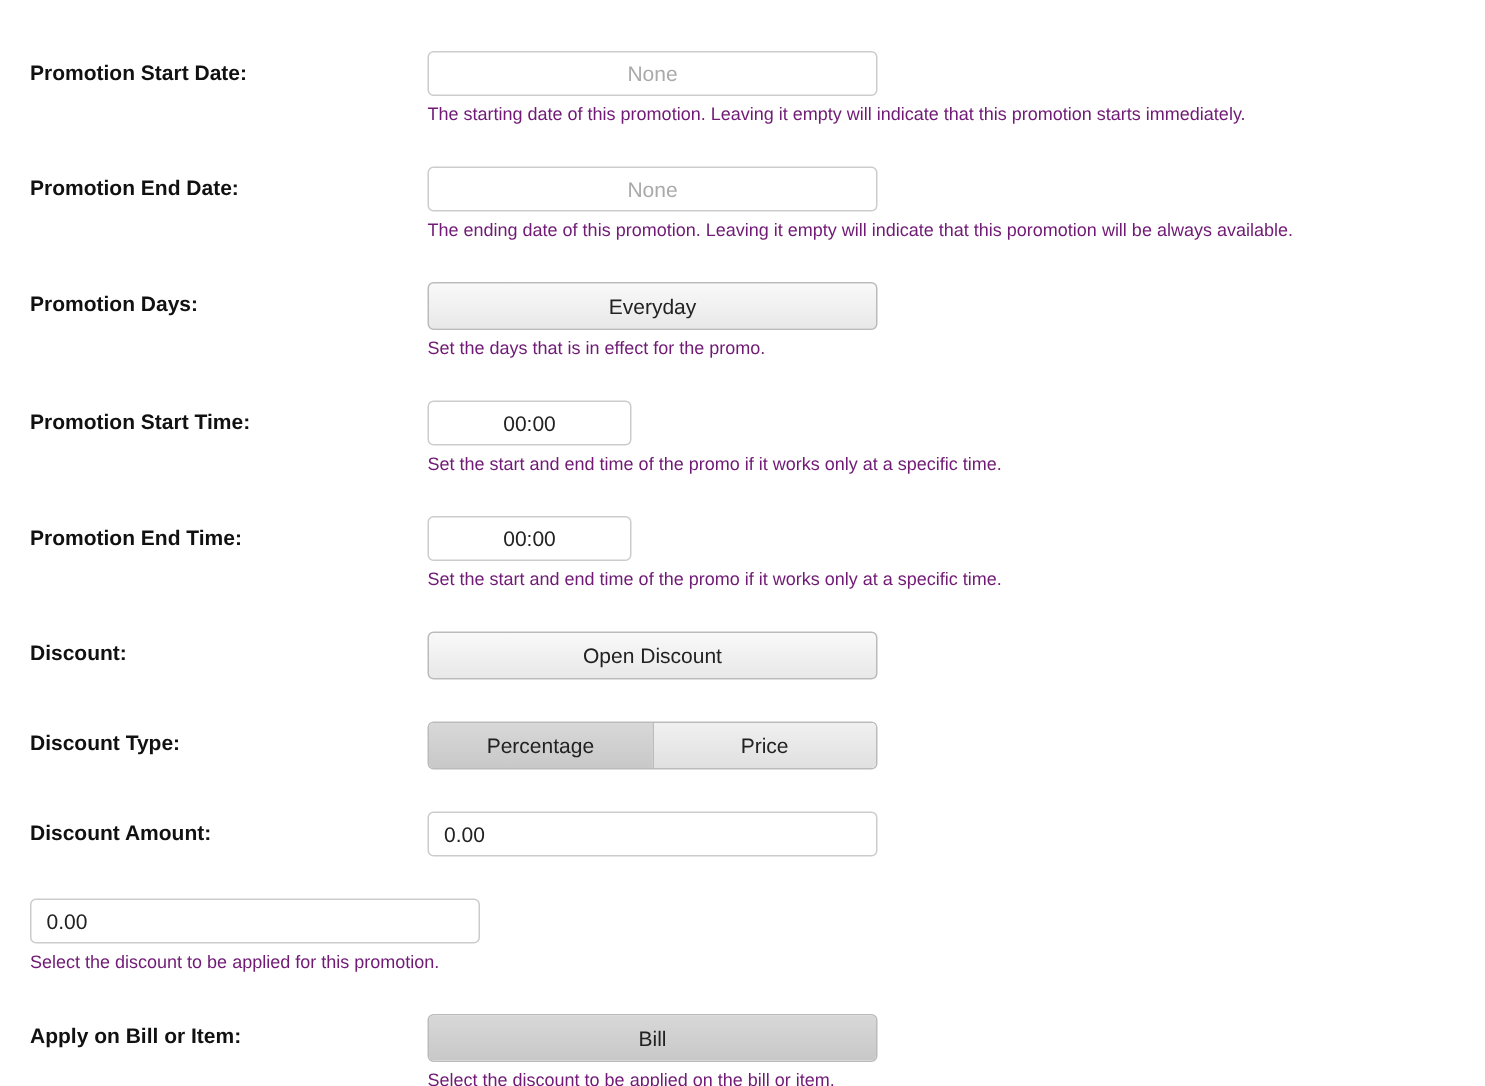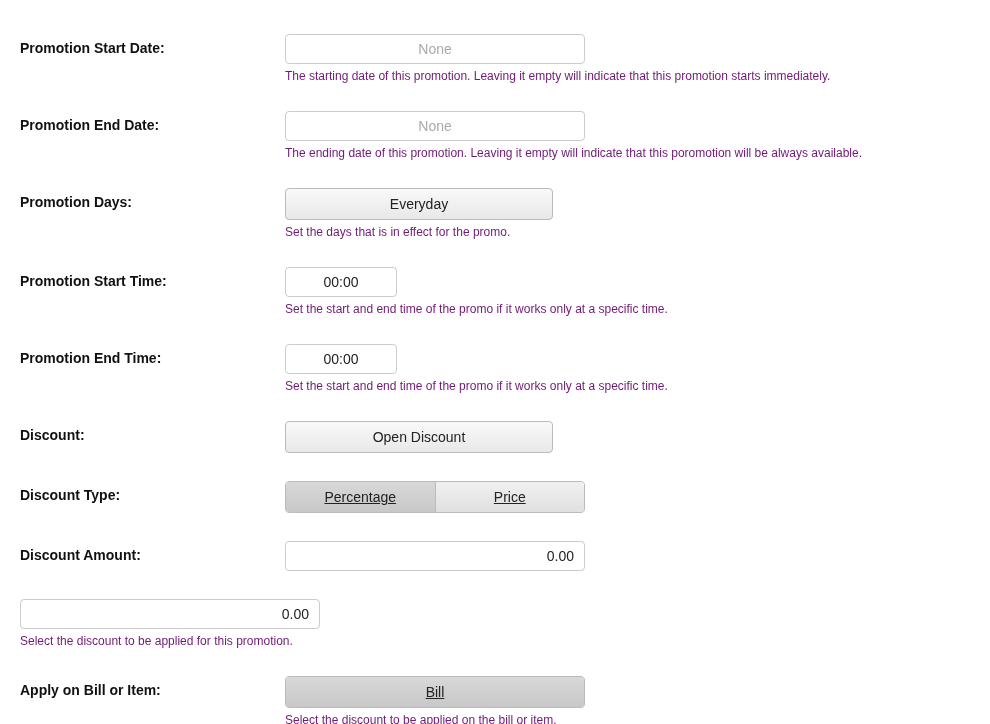--- a/index.html
+++ b/index.html
@@ -58,33 +58,33 @@
       color: #444;
       background: #fff;
       outline: none;
     }
 
     .input-text::placeholder {
       color: #aaa;
     }
 
     .input-time {
-      width: 112px;
+      width: 136px;
       padding: 6px 10px;
       border: 1px solid #ccc;
       border-radius: 4px;
       font-size: 14px;
       text-align: center;
       color: #222;
       background: #fff;
       outline: none;
     }
 
     .btn-select {
-      width: 268px;
+      width: 300px;
       padding: 7px 16px;
       border: 1px solid #bbb;
       border-radius: 4px;
       font-size: 14px;
       background: linear-gradient(to bottom, #f9f9f9, #e8e8e8);
       cursor: pointer;
       text-align: center;
       color: #222;
     }
 
@@ -99,39 +99,38 @@
     .segmented-control .seg-btn {
       flex: 1;
       padding: 7px 10px;
       font-size: 14px;
       cursor: pointer;
       text-align: center;
       border: none;
       outline: none;
       background: linear-gradient(to bottom, #f0f0f0, #e0e0e0);
       color: #222;
-      text-decoration: underline;
     }
 
     .segmented-control .seg-btn.active {
       background: linear-gradient(to bottom, #d8d8d8, #c8c8c8);
       font-weight: normal;
     }
 
     .segmented-control .seg-btn:not(:last-child) {
       border-right: 1px solid #bbb;
     }
 
     .input-number {
       width: 300px;
       padding: 6px 10px;
       border: 1px solid #ccc;
       border-radius: 4px;
       font-size: 14px;
-      text-align: right;
+      text-align: left;
       color: #222;
       background: #fff;
       outline: none;
     }
   </style>
 </head>
 <body>
 
 <div class="form-container">
 

